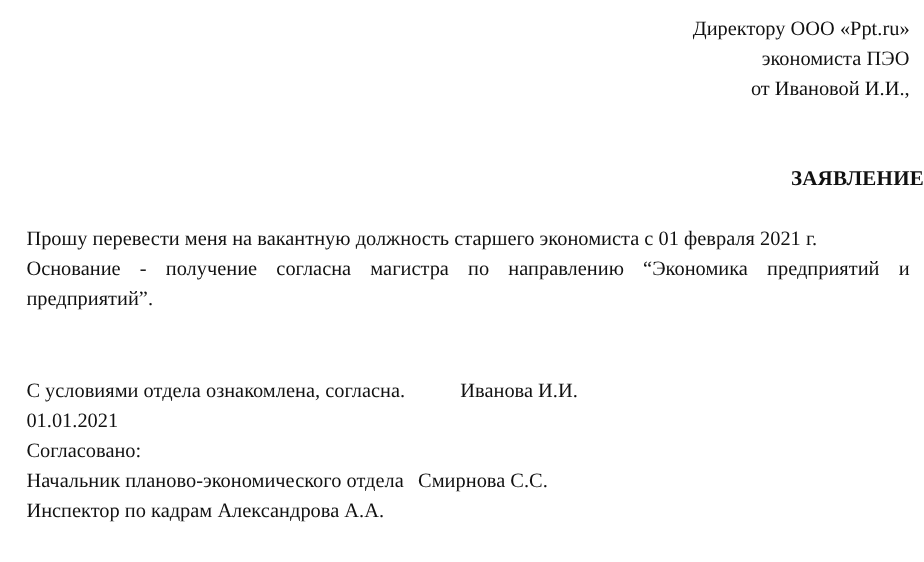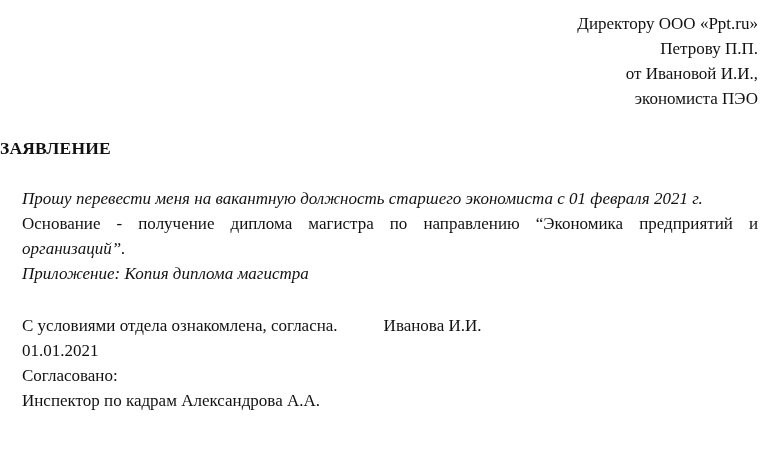--- a/index.html
+++ b/index.html
@@ -6,58 +6,57 @@
   body {
     width: 770px; height: 468px; overflow: hidden; position: relative;
     font-family: "Liberation Serif", serif; color: #111111;
   }
   .page { position: absolute; left: 0; top: 0; width: 770px; height: 468px; }
   .addressee {
     position: absolute; right: 12px; top: 11px; text-align: right;
     font-size: 17px; line-height: 25px;
   }
   .title {
-    position: absolute; left: 0; width: 770px; top: 138px; text-align: left;
+    position: absolute; left: 0; width: 770px; top: 138px; text-align: right;
     font-weight: bold; font-size: 17.5px; letter-spacing: 0.2px;
   }
   .body {
     position: absolute; left: 22px; width: 736px; top: 186px;
     font-size: 17px; line-height: 25px;
   }
   .body .just { text-align: justify; text-align-last: justify; }
-  .body .line { white-space: nowrap; font-style: italic; }
+  .body .line { white-space: nowrap; }
   .footer {
     position: absolute; left: 22px; top: 313px;
     font-size: 17px; line-height: 25px;
   }
   .footer .line { white-space: pre; }
   .bold { font-weight: normal; }
   .sig { display: inline-block; }
 </style>
 </head>
 <body>
 
 <div class="page">
 
   <div class="addressee">
     <div>Директору ООО «Ppt.ru»</div>
-    <div>Петрову П.П.</div>
+    <div>экономиста ПЭО</div>
     <div>от Ивановой И.И.,</div>
-    <div>экономиста ПЭО</div>
   </div>
 
   <div class="title">ЗАЯВЛЕНИЕ</div>
 
   <div class="body">
     <div class="line">Прошу перевести меня на вакантную должность старшего экономиста с 01 февраля 2021 г.</div>
-    <div class="just">Основание - получение диплома магистра по направлению “Экономика предприятий и</div>
-    <div class="line">организаций”.</div>
-    <div class="line">Приложение: Копия диплома магистра</div>
+    <div class="just">Основание - получение согласна магистра по направлению “Экономика предприятий и</div>
+    <div class="line">предприятий”.</div>
   </div>
 
   <div class="footer">
     <div class="line"><span>С условиями отдела ознакомлена, согласна.</span><span style="display:inline-block;width:46px;"></span><span class="sig">Иванова И.И.</span></div>
     <div class="line">01.01.2021</div>
     <div class="line bold">Согласовано:</div>
+    <div class="line"><span>Начальник планово-экономического отдела</span><span style="display:inline-block;width:12px;"></span><span>Смирнова С.С.</span></div>
     <div class="line">Инспектор по кадрам Александрова А.А.</div>
   </div>
 
 </div>
 
 </body></html>

